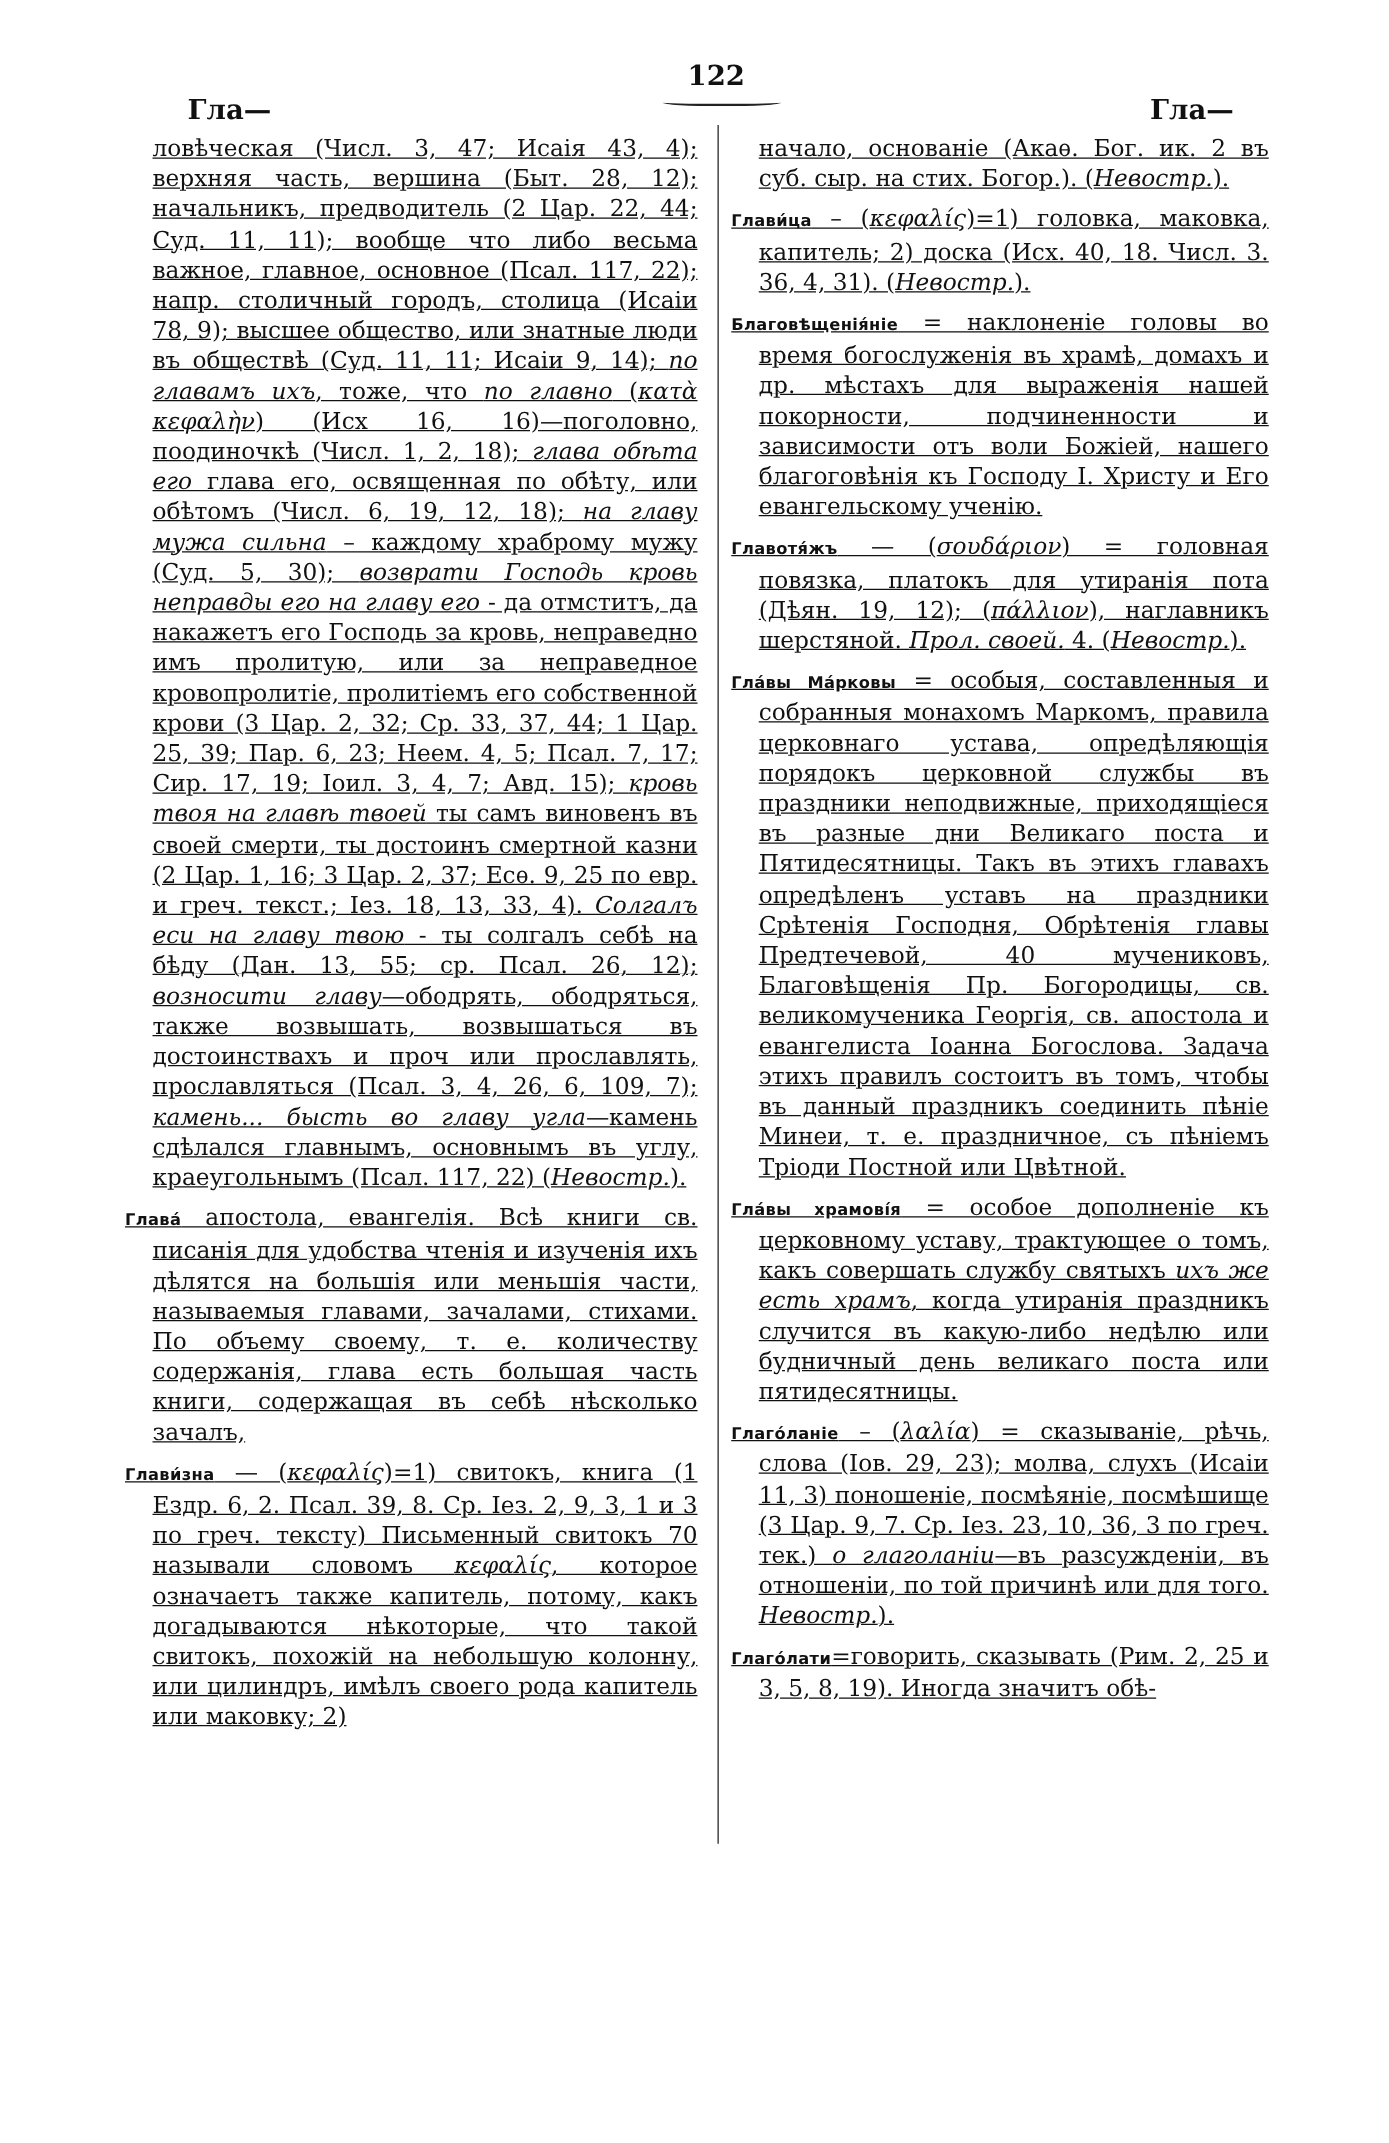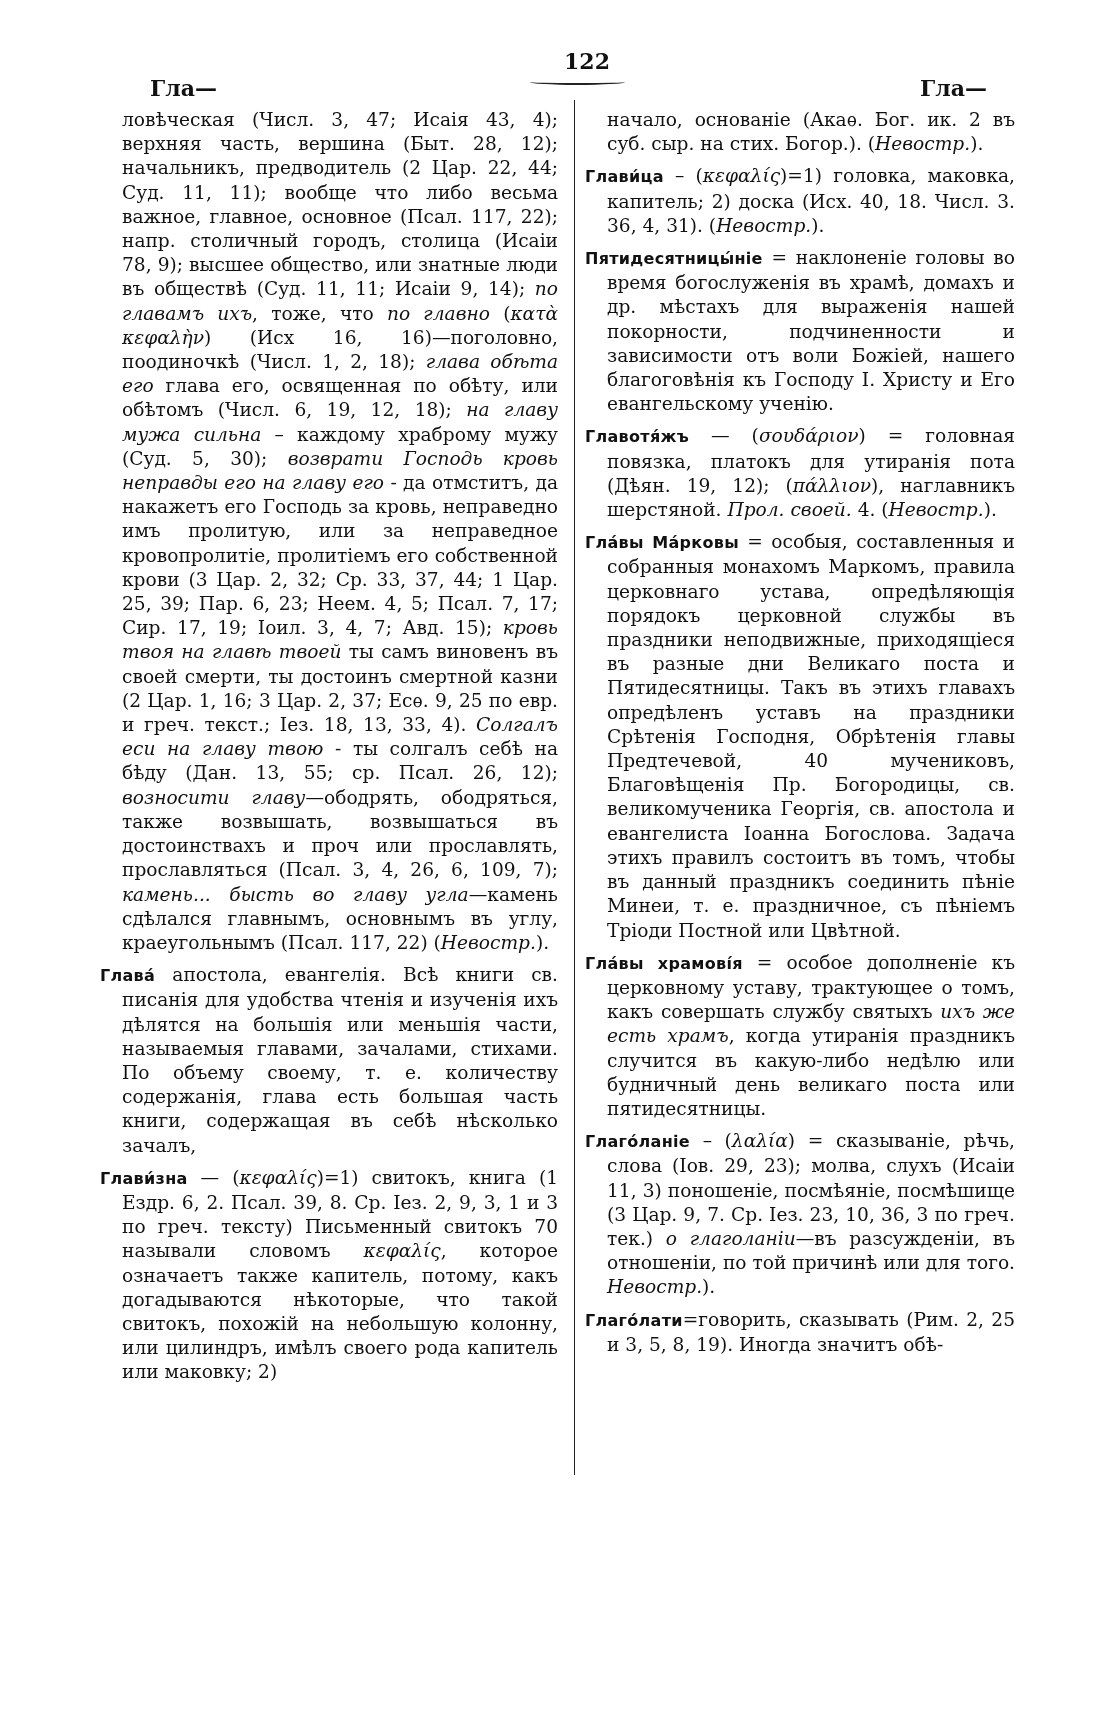--- a/index.html
+++ b/index.html
@@ -1,31 +1,31 @@
 <!DOCTYPE html>
 <html><head>
 <meta charset="utf-8">
 <style>
   html, body { margin: 0; padding: 0; background: #ffffff; }
   body { width: 1111px; height: 1714px; position: relative; overflow: hidden;
          font-family: "DejaVu Serif", "Liberation Serif", serif; color: #111; }
   .header { position: absolute; top: 0; left: 0; width: 1111px; height: 100px; }
   .run-left { position: absolute; left: 150px; top: 75px; font-size: 22px; font-weight: bold; }
   .run-right { position: absolute; left: 920px; top: 75px; font-size: 22px; font-weight: bold; }
-  .page-num { position: absolute; left: 550px; top: 48px; font-size: 22px; font-weight: bold; width: 60px; text-align: right; }
+  .page-num { position: absolute; left: 550px; top: 48px; font-size: 22px; font-weight: bold; width: 60px; text-align: left; }
   .page-rule { position: absolute; left: 530px; top: 79px; width: 95px; height: 4px;
                border-bottom: 2px solid #222; border-radius: 50%; }
   .col { position: absolute; top: 108px; font-size: 18.6px; line-height: 24.2px; }
   .col-left { left: 100px; width: 458px; }
   .col-right { left: 585px; width: 430px; }
   .divider { position: absolute; left: 574px; top: 100px; width: 0; height: 1375px;
              border-left: 1.5px solid #222; }
-  .entry { text-indent: -22px; padding-left: 22px; margin-bottom: 8px; text-align: justify; }
+  .entry { text-indent: -22px; padding-left: 22px; margin-bottom: 8px; text-align: justify; text-decoration: underline; }
   .entry.cont { text-indent: 0; padding-left: 22px; }
-  .hw { font-family: "DejaVu Sans", "Liberation Sans", sans-serif; font-weight: bold; font-size: 16px; letter-spacing: 0.3px; }
+  .hw { font-family: "DejaVu Sans", "Liberation Sans", sans-serif; font-weight: bold; font-size: 13px; letter-spacing: 0.3px; }
   .it { font-style: italic; margin-top: 28px; }
 </style>
 </head>
 <body>
 
 <div class="header">
   <span class="run-left">Гла—</span>
   <span class="page-num">122</span>
   <div class="page-rule"></div>
   <span class="run-right">Гла—</span>
@@ -33,19 +33,19 @@
 
 <div class="col col-left" id="col-left">
     <div class="entry cont"><span>ловѣческая (Числ. 3, 47; Исаія 43, 4); верхняя часть, вершина (Быт. 28, 12); начальникъ, предводитель (2 Цар. 22, 44; Суд. 11, 11); вообще что либо весьма важное, главное, основное (Псал. 117, 22); напр. столичный городъ, столица (Исаіи 78, 9); высшее общество, или знатные люди въ обществѣ (Суд. 11, 11; Исаіи 9, 14); </span><span class="it">по главамъ ихъ</span><span>, тоже, что </span><span class="it">по главно</span><span> (</span><span class="it">κατὰ κεφαλὴν</span><span>) (Исх 16, 16)—поголовно, поодиночкѣ (Числ. 1, 2, 18); </span><span class="it">глава обѣта его</span><span> глава его, освященная по обѣту, или обѣтомъ (Числ. 6, 19, 12, 18); </span><span class="it">на главу мужа сильна</span><span> – каждому храброму мужу (Суд. 5, 30); </span><span class="it">возврати Господь кровь неправды его на главу его</span><span> - да отмститъ, да накажетъ его Господь за кровь, неправедно имъ пролитую, или за неправедное кровопролитіе, пролитіемъ его собственной крови (3 Цар. 2, 32; Ср. 33, 37, 44; 1 Цар. 25, 39; Пар. 6, 23; Неем. 4, 5; Псал. 7, 17; Сир. 17, 19; Іоил. 3, 4, 7; Авд. 15); </span><span class="it">кровь твоя на главѣ твоей</span><span> ты самъ виновенъ въ своей смерти, ты достоинъ смертной казни (2 Цар. 1, 16; 3 Цар. 2, 37; Есѳ. 9, 25 по евр. и греч. текст.; Іез. 18, 13, 33, 4). </span><span class="it">Солгалъ еси на главу твою</span><span> - ты солгалъ себѣ на бѣду (Дан. 13, 55; ср. Псал. 26, 12); </span><span class="it">возносити главу</span><span>—ободрять, ободряться, также возвышать, возвышаться въ достоинствахъ и проч или прославлять, прославляться (Псал. 3, 4, 26, 6, 109, 7); </span><span class="it">камень... бысть во главу угла</span><span>—камень сдѣлался главнымъ, основнымъ въ углу, краеугольнымъ (Псал. 117, 22) (</span><span class="it">Невостр.</span><span>).</span></div>
     <div class="entry"><span class="hw">Глава́</span><span> апостола, евангелія. Всѣ книги св. писанія для удобства чтенія и изученія ихъ дѣлятся на большія или меньшія части, называемыя главами, зачалами, стихами. По объему своему, т. е. количеству содержанія, глава есть большая часть книги, содержащая въ себѣ нѣсколько зачалъ,</span></div>
     <div class="entry"><span class="hw">Глави́зна</span><span> — (</span><span class="it">κεφαλίς</span><span>)=1) свитокъ, книга (1 Ездр. 6, 2. Псал. 39, 8. Ср. Іез. 2, 9, 3, 1 и 3 по греч. тексту) Письменный свитокъ 70 называли словомъ </span><span class="it">κεφαλίς</span><span>, которое означаетъ также капитель, потому, какъ догадываются нѣкоторые, что такой свитокъ, похожій на небольшую колонну, или цилиндръ, имѣлъ своего рода капитель или маковку; 2)</span></div>
   </div>
 <div class="divider"></div>
 <div class="col col-right" id="col-right">
     <div class="entry cont"><span>начало, основаніе (Акаѳ. Бог. ик. 2 въ суб. сыр. на стих. Богор.). (</span><span class="it">Невостр.</span><span>).</span></div>
     <div class="entry"><span class="hw">Глави́ца</span><span> – (</span><span class="it">κεφαλίς</span><span>)=1) головка, маковка, капитель; 2) доска (Исх. 40, 18. Числ. 3. 36, 4, 31). (</span><span class="it">Невостр.</span><span>).</span></div>
-    <div class="entry"><span class="hw">Пятидесятницы́ніе</span><span> = наклоненіе головы во время богослуженія въ храмѣ, домахъ и др. мѣстахъ для выраженія нашей покорности, подчиненности и зависимости отъ воли Божіей, нашего благоговѣнія къ Господу І. Христу и Его евангельскому ученію.</span></div>
+    <div class="entry"><span class="hw">Благовѣщенія́ніе</span><span> = наклоненіе головы во время богослуженія въ храмѣ, домахъ и др. мѣстахъ для выраженія нашей покорности, подчиненности и зависимости отъ воли Божіей, нашего благоговѣнія къ Господу І. Христу и Его евангельскому ученію.</span></div>
     <div class="entry"><span class="hw">Главотя́жъ</span><span> — (</span><span class="it">σουδάριον</span><span>) = головная повязка, платокъ для утиранія пота (Дѣян. 19, 12); (</span><span class="it">πάλλιον</span><span>), наглавникъ шерстяной. </span><span class="it">Прол. своей.</span><span> 4. (</span><span class="it">Невостр.</span><span>).</span></div>
     <div class="entry"><span class="hw">Гла́вы Ма́рковы</span><span> = особыя, составленныя и собранныя монахомъ Маркомъ, правила церковнаго устава, опредѣляющія порядокъ церковной службы въ праздники неподвижные, приходящіеся въ разные дни Великаго поста и Пятидесятницы. Такъ въ этихъ главахъ опредѣленъ уставъ на праздники Срѣтенія Господня, Обрѣтенія главы Предтечевой, 40 мучениковъ, Благовѣщенія Пр. Богородицы, св. великомученика Георгія, св. апостола и евангелиста Іоанна Богослова. Задача этихъ правилъ состоитъ въ томъ, чтобы въ данный праздникъ соединить пѣніе Минеи, т. е. праздничное, съ пѣніемъ Тріоди Постной или Цвѣтной.</span></div>
     <div class="entry"><span class="hw">Гла́вы храмові́я</span><span> = особое дополненіе къ церковному уставу, трактующее о томъ, какъ совершать службу святыхъ </span><span class="it">ихъ же есть храмъ</span><span>, когда утиранія праздникъ случится въ какую-либо недѣлю или будничный день великаго поста или пятидесятницы.</span></div>
     <div class="entry"><span class="hw">Глаго́ланіе</span><span> – (</span><span class="it">λαλία</span><span>) = сказываніе, рѣчь, слова (Іов. 29, 23); молва, слухъ (Исаіи 11, 3) поношеніе, посмѣяніе, посмѣшище (3 Цар. 9, 7. Ср. Іез. 23, 10, 36, 3 по греч. тек.) </span><span class="it">о глаголаніи</span><span>—въ разсужденіи, въ отношеніи, по той причинѣ или для того. </span><span class="it">Невостр.</span><span>).</span></div>
     <div class="entry"><span class="hw">Глаго́лати</span><span>=говорить, сказывать (Рим. 2, 25 и 3, 5, 8, 19). Иногда значитъ обѣ-</span></div>
   </div>
 
 </body></html>

